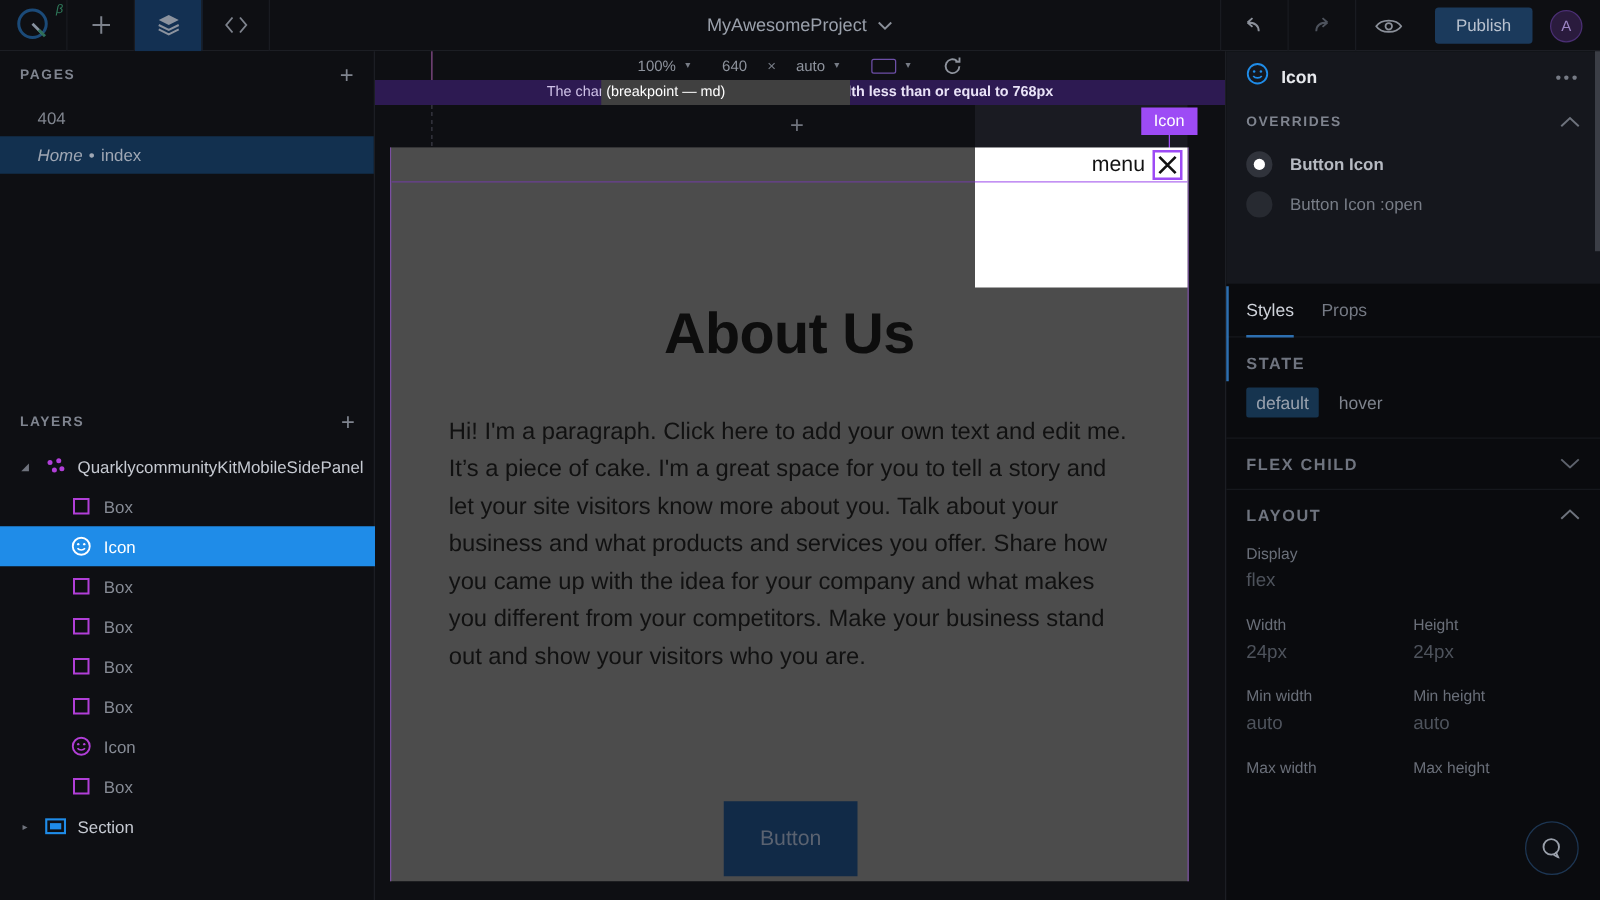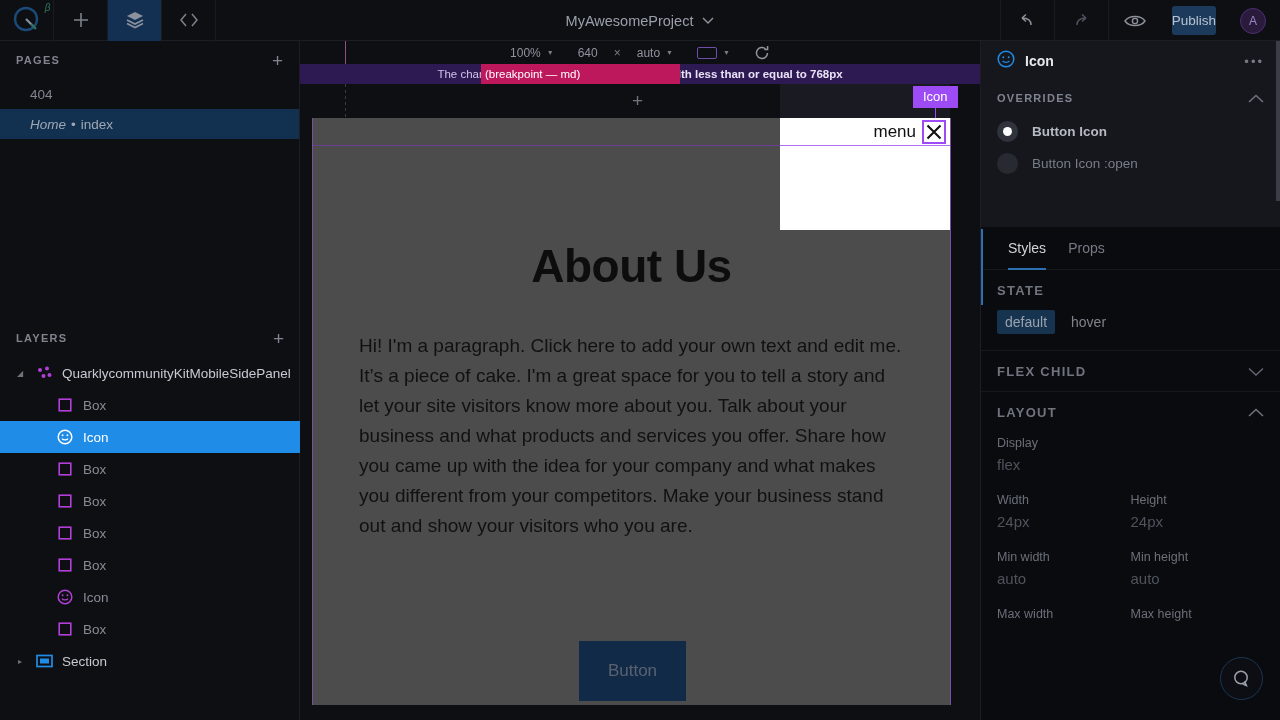--- a/index.html
+++ b/index.html
@@ -40,23 +40,23 @@
   }
   .tb-title span {
     font-size: 14.5px; color: #9aa0ab; pointer-events: auto;
   }
   .tb-right {
     position: absolute; right: 0; top: 0; height: 41px;
     display: flex; align-items: center;
   }
   .tb-right .tb-slot { border-right: none; border-left: 1px solid #191b21; }
   .publish {
-    margin: 0 24px 0 10px;
+    margin: 0 14px 0 10px;
     background: #1b3a5c; color: #b9c2cf;
-    font-size: 13.5px; padding: 7px 0; border-radius: 3px;
+    font-size: 13.5px; padding: 7px 17px; border-radius: 3px;
     border: none; cursor: pointer;
     font-family: "Liberation Sans", sans-serif;
   }
   .avatar {
     width: 26px; height: 26px; border-radius: 50%;
     background: #2a1b3d; border: 1px solid #4b2f74;
     color: #9d86c4; font-size: 12px;
     display: flex; align-items: center; justify-content: center;
     margin-right: 14px;
   }
@@ -122,21 +122,21 @@
   
   .bp-banner {
     position: absolute; left: 300px; top: 64px; width: 680px; height: 20px;
     background: #2d1a52;
     font-size: 11.5px; color: #cfc2e8;
     display: flex; align-items: center; justify-content: center;
   }
   .bp-banner b { color: #e9e2f7; }
   .bp-hl {
     position: absolute; left: 481px; top: 64px; width: 199px; height: 20px;
-    background: #be185d; color: #fff;
+    background: #404040; color: #fff;
     font-size: 11.5px;
     display: flex; align-items: center; padding-left: 4px;
   }
 
   
   .canvas-area {
     position: absolute; left: 300px; top: 84px; width: 680px; height: 636px;
     background: #0e0f13;
   }
   .add-row {
@@ -243,21 +243,21 @@
     content: ""; width: 9px; height: 9px; border-radius: 50%; background: #fff;
   }
   .ovr-row .lbl { font-size: 13.5px; color: #b6bac2; font-weight: bold; }
   .ovr-row.dim .lbl { color: #787d87; font-weight: normal; }
   .rp-scroll {
     position: absolute; right: 0; top: 0; width: 4px; height: 160px;
     background: #3b3e46;
   }
 
   .tabs {
-    height: 43px; display: flex; align-items: center; padding: 0 27px; gap: 22px;
+    height: 43px; display: flex; align-items: center; padding: 0 16px; gap: 22px;
     border-bottom: 1px solid #16181d;
   }
   .tab { font-size: 14px; color: #757a84; cursor: pointer; position: relative; height: 43px;
          display: flex; align-items: center; }
   .tab.on { color: #cfd3da; }
   .tab.on::after {
     content: ""; position: absolute; left: 0; right: 0; bottom: 0;
     height: 2px; background: #2d6fb0;
   }
   .blue-mark {

